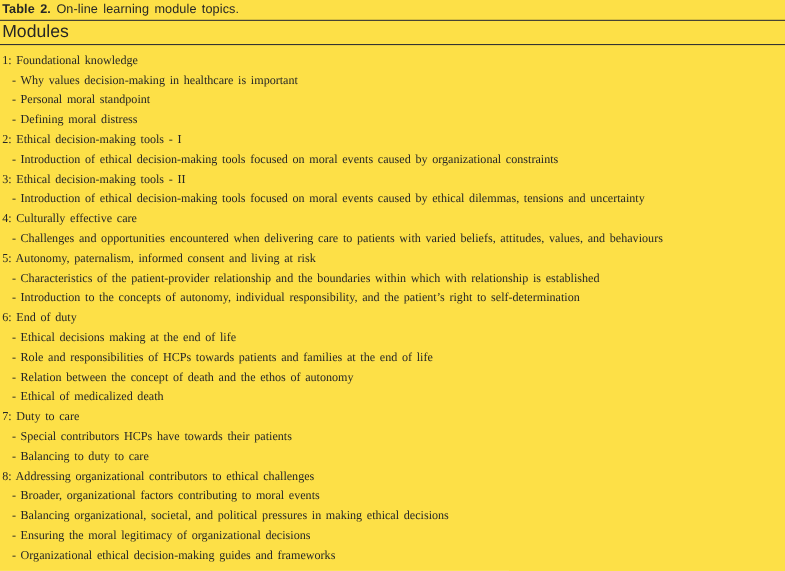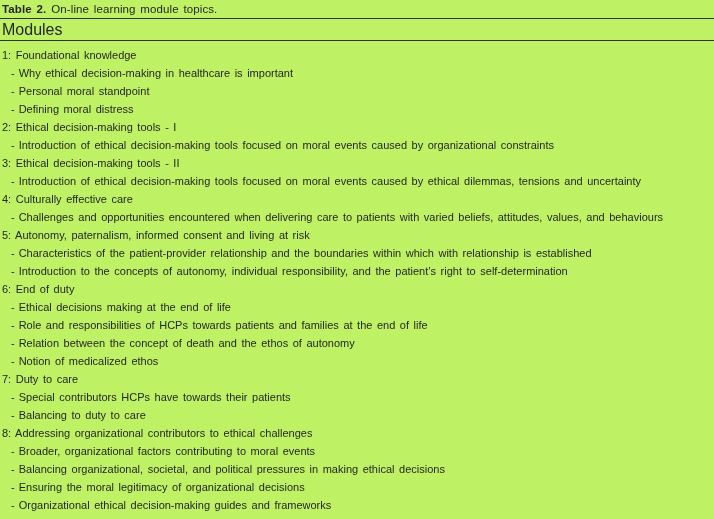--- a/index.html
+++ b/index.html
@@ -3,21 +3,21 @@
 <meta charset="utf-8">
 <style>
   html, body {
     margin: 0;
     padding: 0;
     background: #ffffff;
   }
   .page {
     width: 714px;
     height: 519px;
-    background: #bef264;
+    background: #fde047;
     font-family: "Liberation Sans", sans-serif;
     color: #262626;
     box-sizing: border-box;
     overflow: hidden;
     position: relative;
   }
   .table-caption {
     font-size: 11.5px;
     line-height: 14px;
     padding: 2px 0 2px 2px;
@@ -33,20 +33,21 @@
   }
   .header-row {
     font-size: 16px;
     line-height: 21px;
     padding-left: 2px;
     border-bottom: 1.5px solid #333333;
     word-spacing: 1.5px;
   }
   .modules-list {
     padding: 5px 0 6px 2px;
+    font-family: Liberation Serif, serif;
   }
   .module-title {
     font-size: 11px;
     line-height: 18px;
     white-space: nowrap;
     word-spacing: 1.5px;
   }
   .sub-item {
     font-size: 11px;
     line-height: 18px;
@@ -62,37 +63,37 @@
 <body>
 
 <div class="page">
   <div class="table-caption">
     <span class="caption-label">Table 2.</span><span>On-line learning module topics.</span>
   </div>
   <div class="rule-top"></div>
   <div class="header-row">Modules</div>
   <div class="modules-list">
       <div class="module-title">1: Foundational knowledge</div>
-      <div class="sub-item"><span class="dash">-</span><span>Why ethical decision-making in healthcare is important</span></div>
+      <div class="sub-item"><span class="dash">-</span><span>Why values decision-making in healthcare is important</span></div>
       <div class="sub-item"><span class="dash">-</span><span>Personal moral standpoint</span></div>
       <div class="sub-item"><span class="dash">-</span><span>Defining moral distress</span></div>
       <div class="module-title">2: Ethical decision-making tools - I</div>
       <div class="sub-item"><span class="dash">-</span><span>Introduction of ethical decision-making tools focused on moral events caused by organizational constraints</span></div>
       <div class="module-title">3: Ethical decision-making tools - II</div>
       <div class="sub-item"><span class="dash">-</span><span>Introduction of ethical decision-making tools focused on moral events caused by ethical dilemmas, tensions and uncertainty</span></div>
       <div class="module-title">4: Culturally effective care</div>
       <div class="sub-item"><span class="dash">-</span><span>Challenges and opportunities encountered when delivering care to patients with varied beliefs, attitudes, values, and behaviours</span></div>
       <div class="module-title">5: Autonomy, paternalism, informed consent and living at risk</div>
       <div class="sub-item"><span class="dash">-</span><span>Characteristics of the patient-provider relationship and the boundaries within which with relationship is established</span></div>
       <div class="sub-item"><span class="dash">-</span><span>Introduction to the concepts of autonomy, individual responsibility, and the patient’s right to self-determination</span></div>
       <div class="module-title">6: End of duty</div>
       <div class="sub-item"><span class="dash">-</span><span>Ethical decisions making at the end of life</span></div>
       <div class="sub-item"><span class="dash">-</span><span>Role and responsibilities of HCPs towards patients and families at the end of life</span></div>
       <div class="sub-item"><span class="dash">-</span><span>Relation between the concept of death and the ethos of autonomy</span></div>
-      <div class="sub-item"><span class="dash">-</span><span>Notion of medicalized ethos</span></div>
+      <div class="sub-item"><span class="dash">-</span><span>Ethical of medicalized death</span></div>
       <div class="module-title">7: Duty to care</div>
       <div class="sub-item"><span class="dash">-</span><span>Special contributors HCPs have towards their patients</span></div>
       <div class="sub-item"><span class="dash">-</span><span>Balancing to duty to care</span></div>
       <div class="module-title">8: Addressing organizational contributors to ethical challenges</div>
       <div class="sub-item"><span class="dash">-</span><span>Broader, organizational factors contributing to moral events</span></div>
       <div class="sub-item"><span class="dash">-</span><span>Balancing organizational, societal, and political pressures in making ethical decisions</span></div>
       <div class="sub-item"><span class="dash">-</span><span>Ensuring the moral legitimacy of organizational decisions</span></div>
       <div class="sub-item"><span class="dash">-</span><span>Organizational ethical decision-making guides and frameworks</span></div>
     </div>
 

